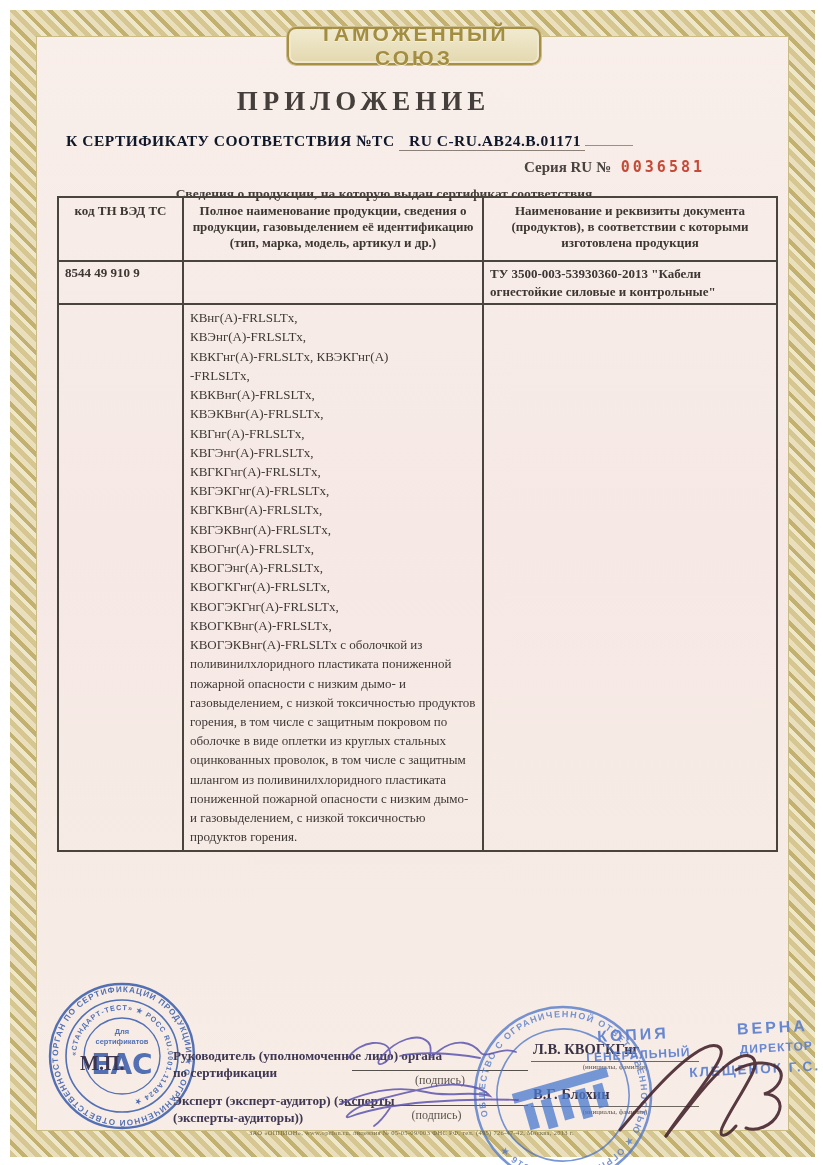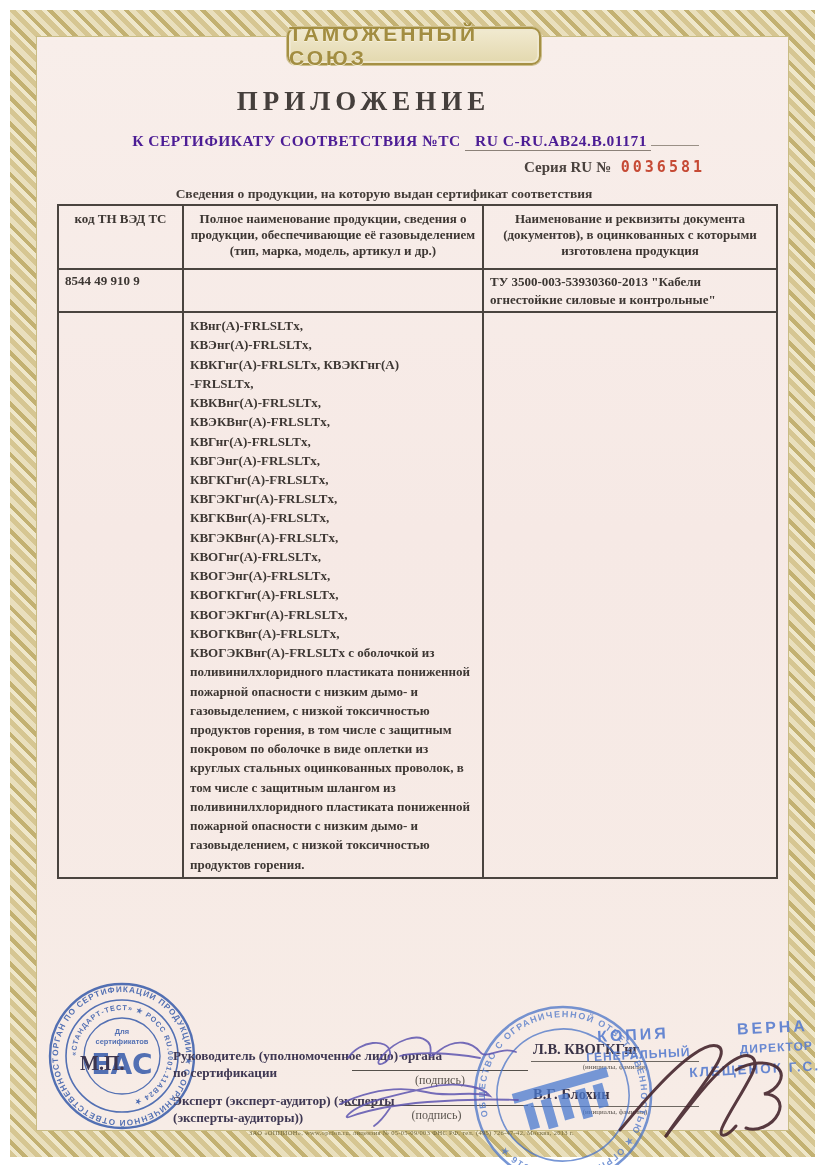--- a/index.html
+++ b/index.html
@@ -12,47 +12,47 @@
         box-sizing:border-box;}
   .border-inner-line{position:absolute;top:36px;left:36px;right:34px;bottom:34px;
         border:1px solid #c9bc85;}
   .paper{position:absolute;top:37px;left:37px;right:35px;bottom:35px;
         background:linear-gradient(180deg,#f8eeea 0%,#f6e9e5 45%,#f7ece6 100%);}
   
   .badge{position:absolute;top:27px;left:287px;width:250px;height:34px;
         background:linear-gradient(180deg,#f1ead0,#e3d8ae);
         border:2px solid #a59044;border-radius:9px;
         box-shadow:inset 0 0 0 2px #efe8cf, 0 0 0 1px #cdbf8d;
-        display:flex;align-items:center;justify-content:center;}
+        display:flex;align-items:center;justify-content:center;text-align:center;}
   .badge span{font-family:"Liberation Sans",sans-serif;font-weight:bold;font-size:21px;
         letter-spacing:3px;color:#a28d41;text-shadow:0 1px 0 #f6f0da;}
   .doc-title{position:absolute;top:86px;left:0;width:727px;text-align:center;
         font-size:27px;font-weight:bold;letter-spacing:5px;color:#453f3c;margin:0;}
-  .cert-line{position:absolute;top:131px;left:0;width:699px;text-align:right;
-        font-size:15.5px;font-weight:bold;color:#4c1d95;letter-spacing:.5px;}
+  .cert-line{position:absolute;top:131px;left:0;width:699px;text-align:center;
+        font-size:15.5px;font-weight:bold;color:#0f172a;letter-spacing:.5px;}
   .cert-number{border-bottom:1px solid #8b8178;padding:0 4px 1px 10px;}
   .cert-tail{display:inline-block;width:48px;border-bottom:1px solid #9a9086;height:14px;}
   .series-line{position:absolute;top:158px;left:0;width:705px;text-align:right;
         font-size:15px;color:#4a423e;}
   .series-label{font-weight:bold;}
   .series-sign{font-weight:bold;margin-right:6px;}
   .series-number{font-family:"DejaVu Sans Mono",monospace;font-weight:bold;
         color:#c64a35;letter-spacing:3px;font-size:15px;}
   .section-title{position:absolute;top:186px;left:0;width:768px;text-align:center;
         font-size:13.5px;font-weight:bold;color:#433c38;}
   
-  table.products{position:absolute;top:204px;left:57px;width:719px;border-collapse:collapse;
+  table.products{position:absolute;top:196px;left:57px;width:719px;border-collapse:collapse;
         table-layout:fixed;}
   table.products th,table.products td{border:2px solid #4a443f;vertical-align:top;
         font-size:13px;color:#3d3733;padding:3px 6px;box-sizing:border-box;}
   table.products th{font-weight:bold;text-align:center;height:64px;line-height:1.22;padding-top:5px;}
   col.c1{width:125px;} col.c2{width:300px;} col.c3{width:294px;}
   td.code-cell{font-weight:bold;font-size:13.5px;height:42px;}
   td.doc-cell{font-weight:bold;font-size:13.5px;line-height:1.35;}
-  td.desc-cell{font-weight:bold;font-size:13.2px;line-height:1.48;height:486px;
+  td.desc-cell{font-weight:normal;font-size:13.2px;line-height:1.48;height:486px;
         white-space:pre-line;padding-top:6px;}
   
   .mp{position:absolute;top:1052px;left:80px;font-size:20px;font-weight:bold;color:#3c3550;}
   .role{position:absolute;left:173px;width:278px;font-size:13.2px;font-weight:bold;
         color:#3f3853;line-height:1.3;}
   .sig-line{position:absolute;height:0;border-bottom:1px solid #55504b;}
   .tiny-caption{position:absolute;text-align:center;font-size:12px;color:#5a544e;}
   .name{position:absolute;font-size:14.5px;font-weight:bold;color:#3a3347;white-space:nowrap;}
   .stamp-svg{position:absolute;}
   .copy-stamp{position:absolute;top:1022px;left:598px;width:225px;
@@ -95,22 +95,22 @@
 
   <table class="products">
     <colgroup>
         <col class="c1">
         <col class="c2">
         <col class="c3">
       </colgroup>
     <thead>
       <tr>
         <th>код ТН ВЭД ТС</th>
-        <th>Полное наименование продукции, сведения о продукции, обеспечивающие её газовыделением (тип, марка, модель, артикул и др.)</th>
-        <th>Наименование и реквизиты документа (документов), в оцинкованных с которыми изготовлена продукция</th>
+        <th>Полное наименование продукции, сведения о продукции, газовыделением её идентификацию (тип, марка, модель, артикул и др.)</th>
+        <th>Наименование и реквизиты документа (продуктов), в соответствии с которыми изготовлена продукция</th>
       </tr>
     </thead>
     <tbody>
       <tr>
         <td class="code-cell">8544 49 910 9</td>
         <td></td>
         <td class="doc-cell">ТУ 3500-003-53930360-2013 "Кабели огнестойкие силовые и контрольные"</td>
       </tr>
       <tr>
         <td></td>

